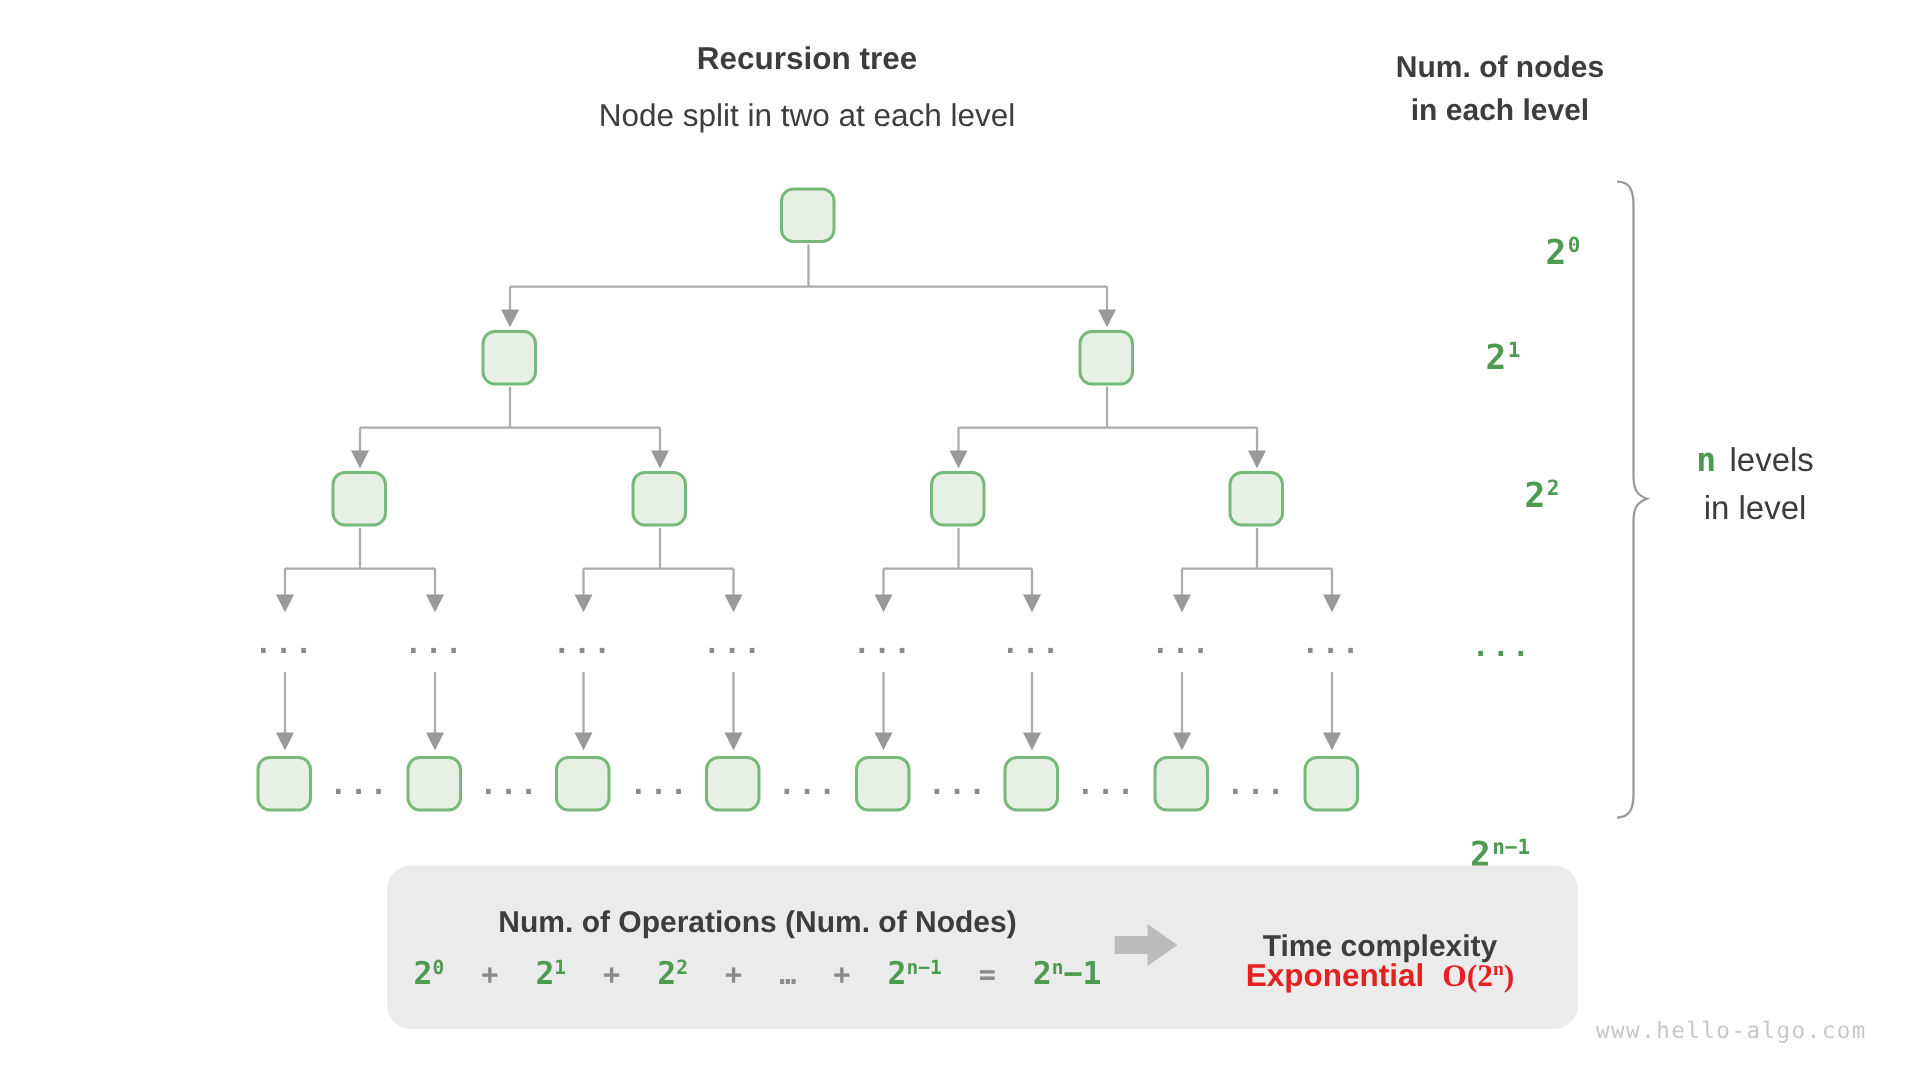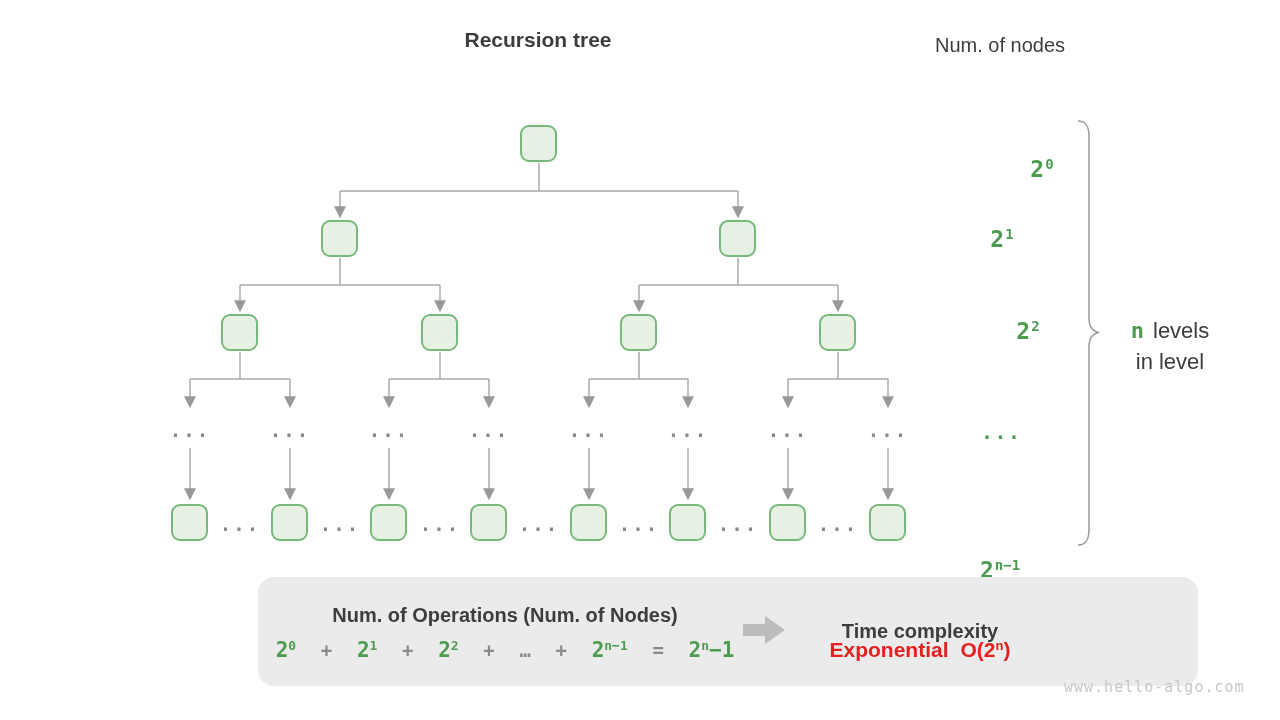--- a/index.html
+++ b/index.html
@@ -7,21 +7,21 @@
     position:relative; width:1280px; height:720px; background:#ffffff;
     font-family:"Liberation Sans", sans-serif; overflow:hidden;
     color:#3c3c3c;
   }
   .abs { position:absolute; }
   .cx  { transform:translateX(-50%); white-space:nowrap; }
 
   
   .title    { font-size:21px; font-weight:bold; color:#3d3d3d; }
   .subtitle { font-size:21px; font-weight:normal; color:#3d3d3d; }
-  .right-title { font-size:20px; font-weight:normal; text-align:center; line-height:29px; color:#3d3d3d; }
+  .right-title { font-size:20px; font-weight:bold; text-align:center; line-height:29px; color:#3d3d3d; }
 
   
   .node {
     position:absolute; width:33px; height:33px;
     border:2.5px solid #77b97a; border-radius:9px;
     background:#e7f1e3;
   }
   svg.wires { position:absolute; left:0; top:0; }
 
   
@@ -42,37 +42,37 @@
 
   
   .brace-note { text-align:center; font-size:22px; line-height:31px; color:#3c3c3c; }
   .brace-note .n {
     font-family:"DejaVu Sans Mono", monospace; font-weight:bold; color:#4d9b50;
     margin-right:9px;
   }
 
   
   .summary {
-    position:absolute; left:258px; top:577px; width:940px; height:109px;
+    position:absolute; left:258px; top:577px; width:794px; height:109px;
     background:#ebebeb; border-radius:16px;
   }
   .ops-title, .time-title { position:absolute; transform:translateX(-50%); font-size:20px; font-weight:bold; color:#3d3d3d; white-space:nowrap; }
   .formula {
     position:absolute; transform:translateX(-50%); white-space:nowrap;
     font-family:"DejaVu Sans Mono", monospace; font-weight:bold; font-size:21px; line-height:1;
   }
   .tok { display:inline-block; margin:0 6px; }
   .tok.green { color:#4d9b50; }
   .tok.gray  { color:#8a8a8a; font-size:19px; }
   .tok sup, .bigo sup { font-size:13px; vertical-align:7px; }
   .complexity {
     position:absolute; transform:translateX(-50%); white-space:nowrap;
     color:#e42020; font-weight:bold; font-size:21px; line-height:1;
   }
-  .bigo { font-family:Liberation Sans, sans-serif; margin-left:12px; }
+  .bigo { font-family:Liberation Serif, serif; margin-left:12px; }
 
   
   .watermark {
     position:absolute; left:1064px; top:678px;
     font-family:"DejaVu Sans Mono", monospace; font-size:15px;
     letter-spacing:1px; color:#c7c7c7;
   }
 </style>
 </head>
 <body>
@@ -121,22 +121,24 @@
       <path d="M589,448 V498"></path>
         <path d="M688,448 V498"></path>
       <path d="M788,448 V498"></path>
         <path d="M888,448 V498"></path>
     </g>
 
     <path d="M1078,121 C1086,121 1089,126 1089,137 L1089,317 C1089,326 1091,330 1098,332.5 C1091,335 1089,339 1089,348 L1089,529 C1089,540 1086,545 1078,545" stroke="#999999" stroke-width="1.5" fill="none"></path>
   </svg>
 
   <div class="abs cx title" style="left:538px; top:28px;">Recursion tree</div>
+  <div class="abs cx subtitle" style="left:538px; top:66px;">Node split in two at each level</div>
   <div class="abs cx right-title" style="left:1000px; top:31px;">
     <div>Num. of nodes</div>
+    <div>in each level</div>
   </div>
 
   <div class="node" style="left:520px; top:125px;"></div>
 
   <div class="node" style="left:321px; top:220px;"></div>
   <div class="node" style="left:719px; top:220px;"></div>
 
   <div class="node" style="left:221px; top:314px;"></div>
   <div class="node" style="left:421px; top:314px;"></div>
   <div class="node" style="left:620px; top:314px;"></div>
@@ -167,21 +169,21 @@
   <span class="dots" style="left:639px; top:524px;">...</span>
   <span class="dots" style="left:738px; top:524px;">...</span>
   <span class="dots" style="left:838px; top:524px;">...</span>
 
   <span class="lvl" style="left:1042px; top:144px;margin-top:25px;"><span>2</span><sup>0</sup></span>
   <span class="lvl" style="left:1002px; top:239px;"><span>2</span><sup>1</sup></span>
   <span class="lvl" style="left:1028px; top:331px;"><span>2</span><sup>2</sup></span>
   <span class="lvl lvl-dots" style="left:1002px; top:430px;"><span>...</span><sup></sup></span>
   <span class="lvl" style="left:1000px; top:522px;margin-top:48px;"><span>2</span><sup>n−1</sup></span>
 
-  <div class="abs cx brace-note" style="left:1170px; top:315px;">
+  <div class="abs cx brace-note" style="left:1170px; top:291px;">
     <div><span class="n">n</span><span>levels</span></div>
     <div>in level</div>
   </div>
 
   <div class="summary">
     <div class="ops-title" style="left:247px; top:27px;">Num. of Operations (Num. of Nodes)</div>
 
     <div class="formula" style="left:247px; top:62px;">
       <span class="tok green"><span>2</span><sup>0</sup></span>
       <span class="tok gray"><span>+</span></span>

